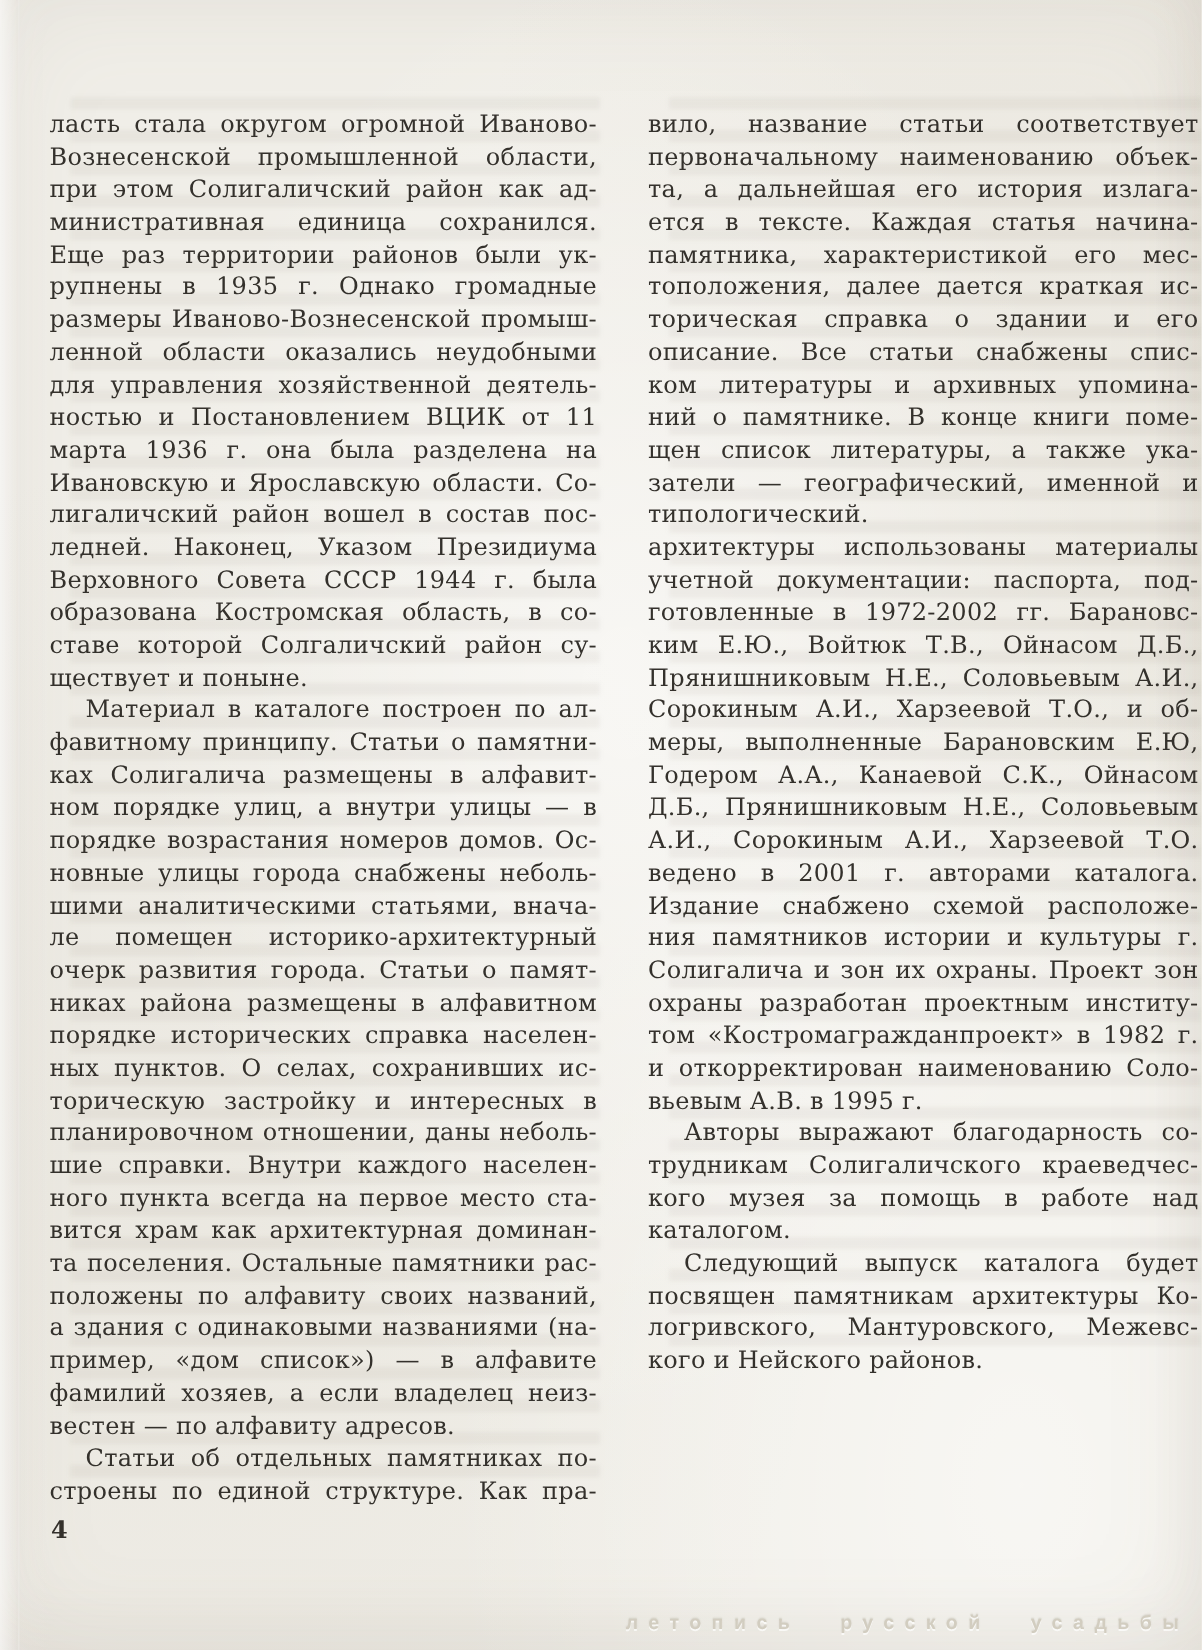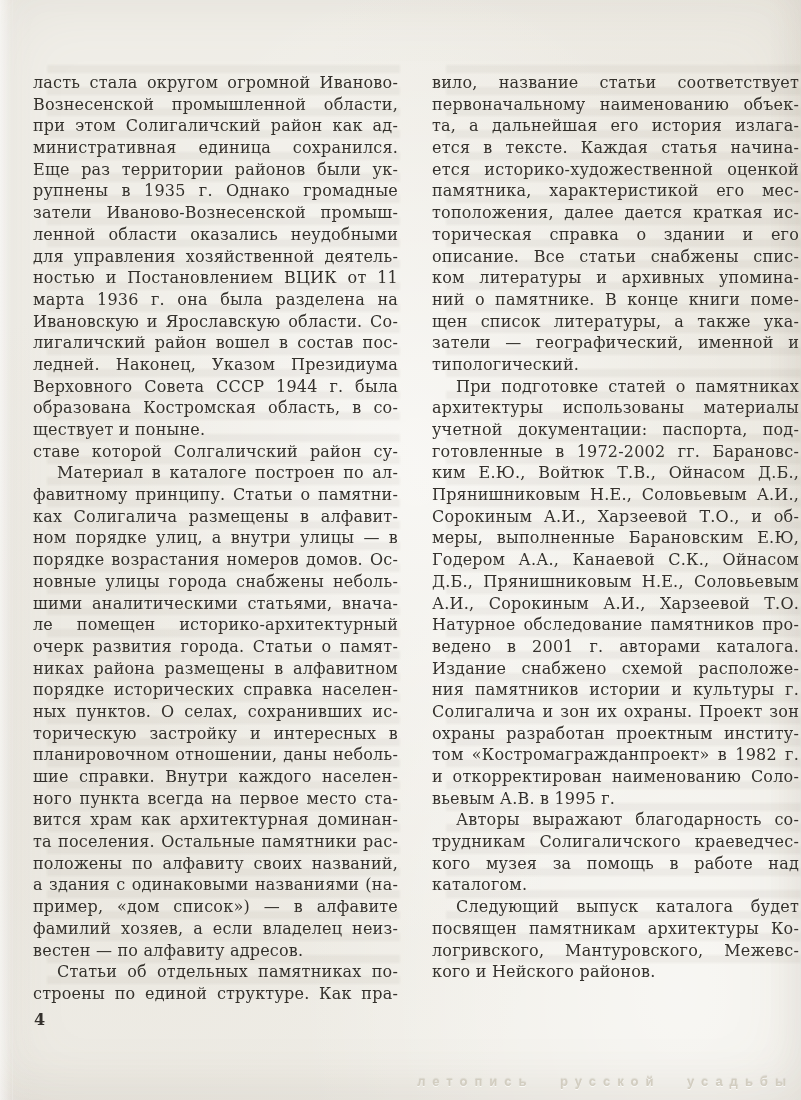--- a/index.html
+++ b/index.html
@@ -99,32 +99,32 @@
 
   <div class="col col-left">
     <div class="ghost"></div>
     <div class="lines">
         <div class="line">ласть стала округом огромной Иваново-</div>
         <div class="line">Вознесенской промышленной области,</div>
         <div class="line">при этом Солигаличский район как ад-</div>
         <div class="line">министративная единица сохранился.</div>
         <div class="line">Еще раз территории районов были ук-</div>
         <div class="line">рупнены в 1935 г. Однако громадные</div>
-        <div class="line">затели Иваново-Вознесенской промыш-</div>
+        <div class="line">размеры Иваново-Вознесенской промыш-</div>
         <div class="line">ленной области оказались неудобными</div>
         <div class="line">для управления хозяйственной деятель-</div>
         <div class="line">ностью и Постановлением ВЦИК от 11</div>
         <div class="line">марта 1936 г. она была разделена на</div>
         <div class="line">Ивановскую и Ярославскую области. Со-</div>
         <div class="line">лигаличский район вошел в состав пос-</div>
         <div class="line">ледней. Наконец, Указом Президиума</div>
         <div class="line">Верховного Совета СССР 1944 г. была</div>
         <div class="line">образована Костромская область, в со-</div>
+        <div class="line">ставе которой Солгаличский район су-</div>
         <div class="line para-end">ществует и поныне.</div>
-        <div class="line">ставе которой Солгаличский район су-</div>
         <div class="line indent">Материал в каталоге построен по ал-</div>
         <div class="line">фавитному принципу. Статьи о памятни-</div>
         <div class="line">ках Солигалича размещены в алфавит-</div>
         <div class="line">ном порядке улиц, а внутри улицы — в</div>
         <div class="line">порядке возрастания номеров домов. Ос-</div>
         <div class="line">новные улицы города снабжены неболь-</div>
         <div class="line">шими аналитическими статьями, внача-</div>
         <div class="line">ле помещен историко-архитектурный</div>
         <div class="line">очерк развития города. Статьи о памят-</div>
         <div class="line">никах района размещены в алфавитном</div>
@@ -146,42 +146,39 @@
       </div>
   </div>
 
   <div class="col col-right">
     <div class="ghost"></div>
     <div class="lines">
         <div class="line">вило, название статьи соответствует</div>
         <div class="line">первоначальному наименованию объек-</div>
         <div class="line">та, а дальнейшая его история излага-</div>
         <div class="line">ется в тексте. Каждая статья начина-</div>
-        <div class="line">ется историко-художественной оценкой</div>
         <div class="line">памятника, характеристикой его мес-</div>
         <div class="line">тоположения, далее дается краткая ис-</div>
         <div class="line">торическая справка о здании и его</div>
         <div class="line">описание. Все статьи снабжены спис-</div>
         <div class="line">ком литературы и архивных упомина-</div>
         <div class="line">ний о памятнике. В конце книги поме-</div>
         <div class="line">щен список литературы, а также ука-</div>
         <div class="line">затели — географический, именной и</div>
         <div class="line para-end">типологический.</div>
-        <div class="line indent">При подготовке статей о памятниках</div>
         <div class="line">архитектуры использованы материалы</div>
         <div class="line">учетной документации: паспорта, под-</div>
         <div class="line">готовленные в 1972-2002 гг. Барановс-</div>
         <div class="line">ким Е.Ю., Войтюк Т.В., Ойнасом Д.Б.,</div>
         <div class="line">Прянишниковым Н.Е., Соловьевым А.И.,</div>
         <div class="line">Сорокиным А.И., Харзеевой Т.О., и об-</div>
         <div class="line">меры, выполненные Барановским Е.Ю,</div>
         <div class="line">Годером А.А., Канаевой С.К., Ойнасом</div>
         <div class="line">Д.Б., Прянишниковым Н.Е., Соловьевым</div>
         <div class="line">А.И., Сорокиным А.И., Харзеевой Т.О.</div>
-        <div class="line">Натурное обследование памятников про-</div>
         <div class="line">ведено в 2001 г. авторами каталога.</div>
         <div class="line">Издание снабжено схемой расположе-</div>
         <div class="line">ния памятников истории и культуры г.</div>
         <div class="line">Солигалича и зон их охраны. Проект зон</div>
         <div class="line">охраны разработан проектным институ-</div>
         <div class="line">том «Костромагражданпроект» в 1982 г.</div>
         <div class="line">и откорректирован наименованию Соло-</div>
         <div class="line para-end">вьевым А.В. в 1995 г.</div>
         <div class="line indent">Авторы выражают благодарность со-</div>
         <div class="line">трудникам Солигаличского краеведчес-</div>

